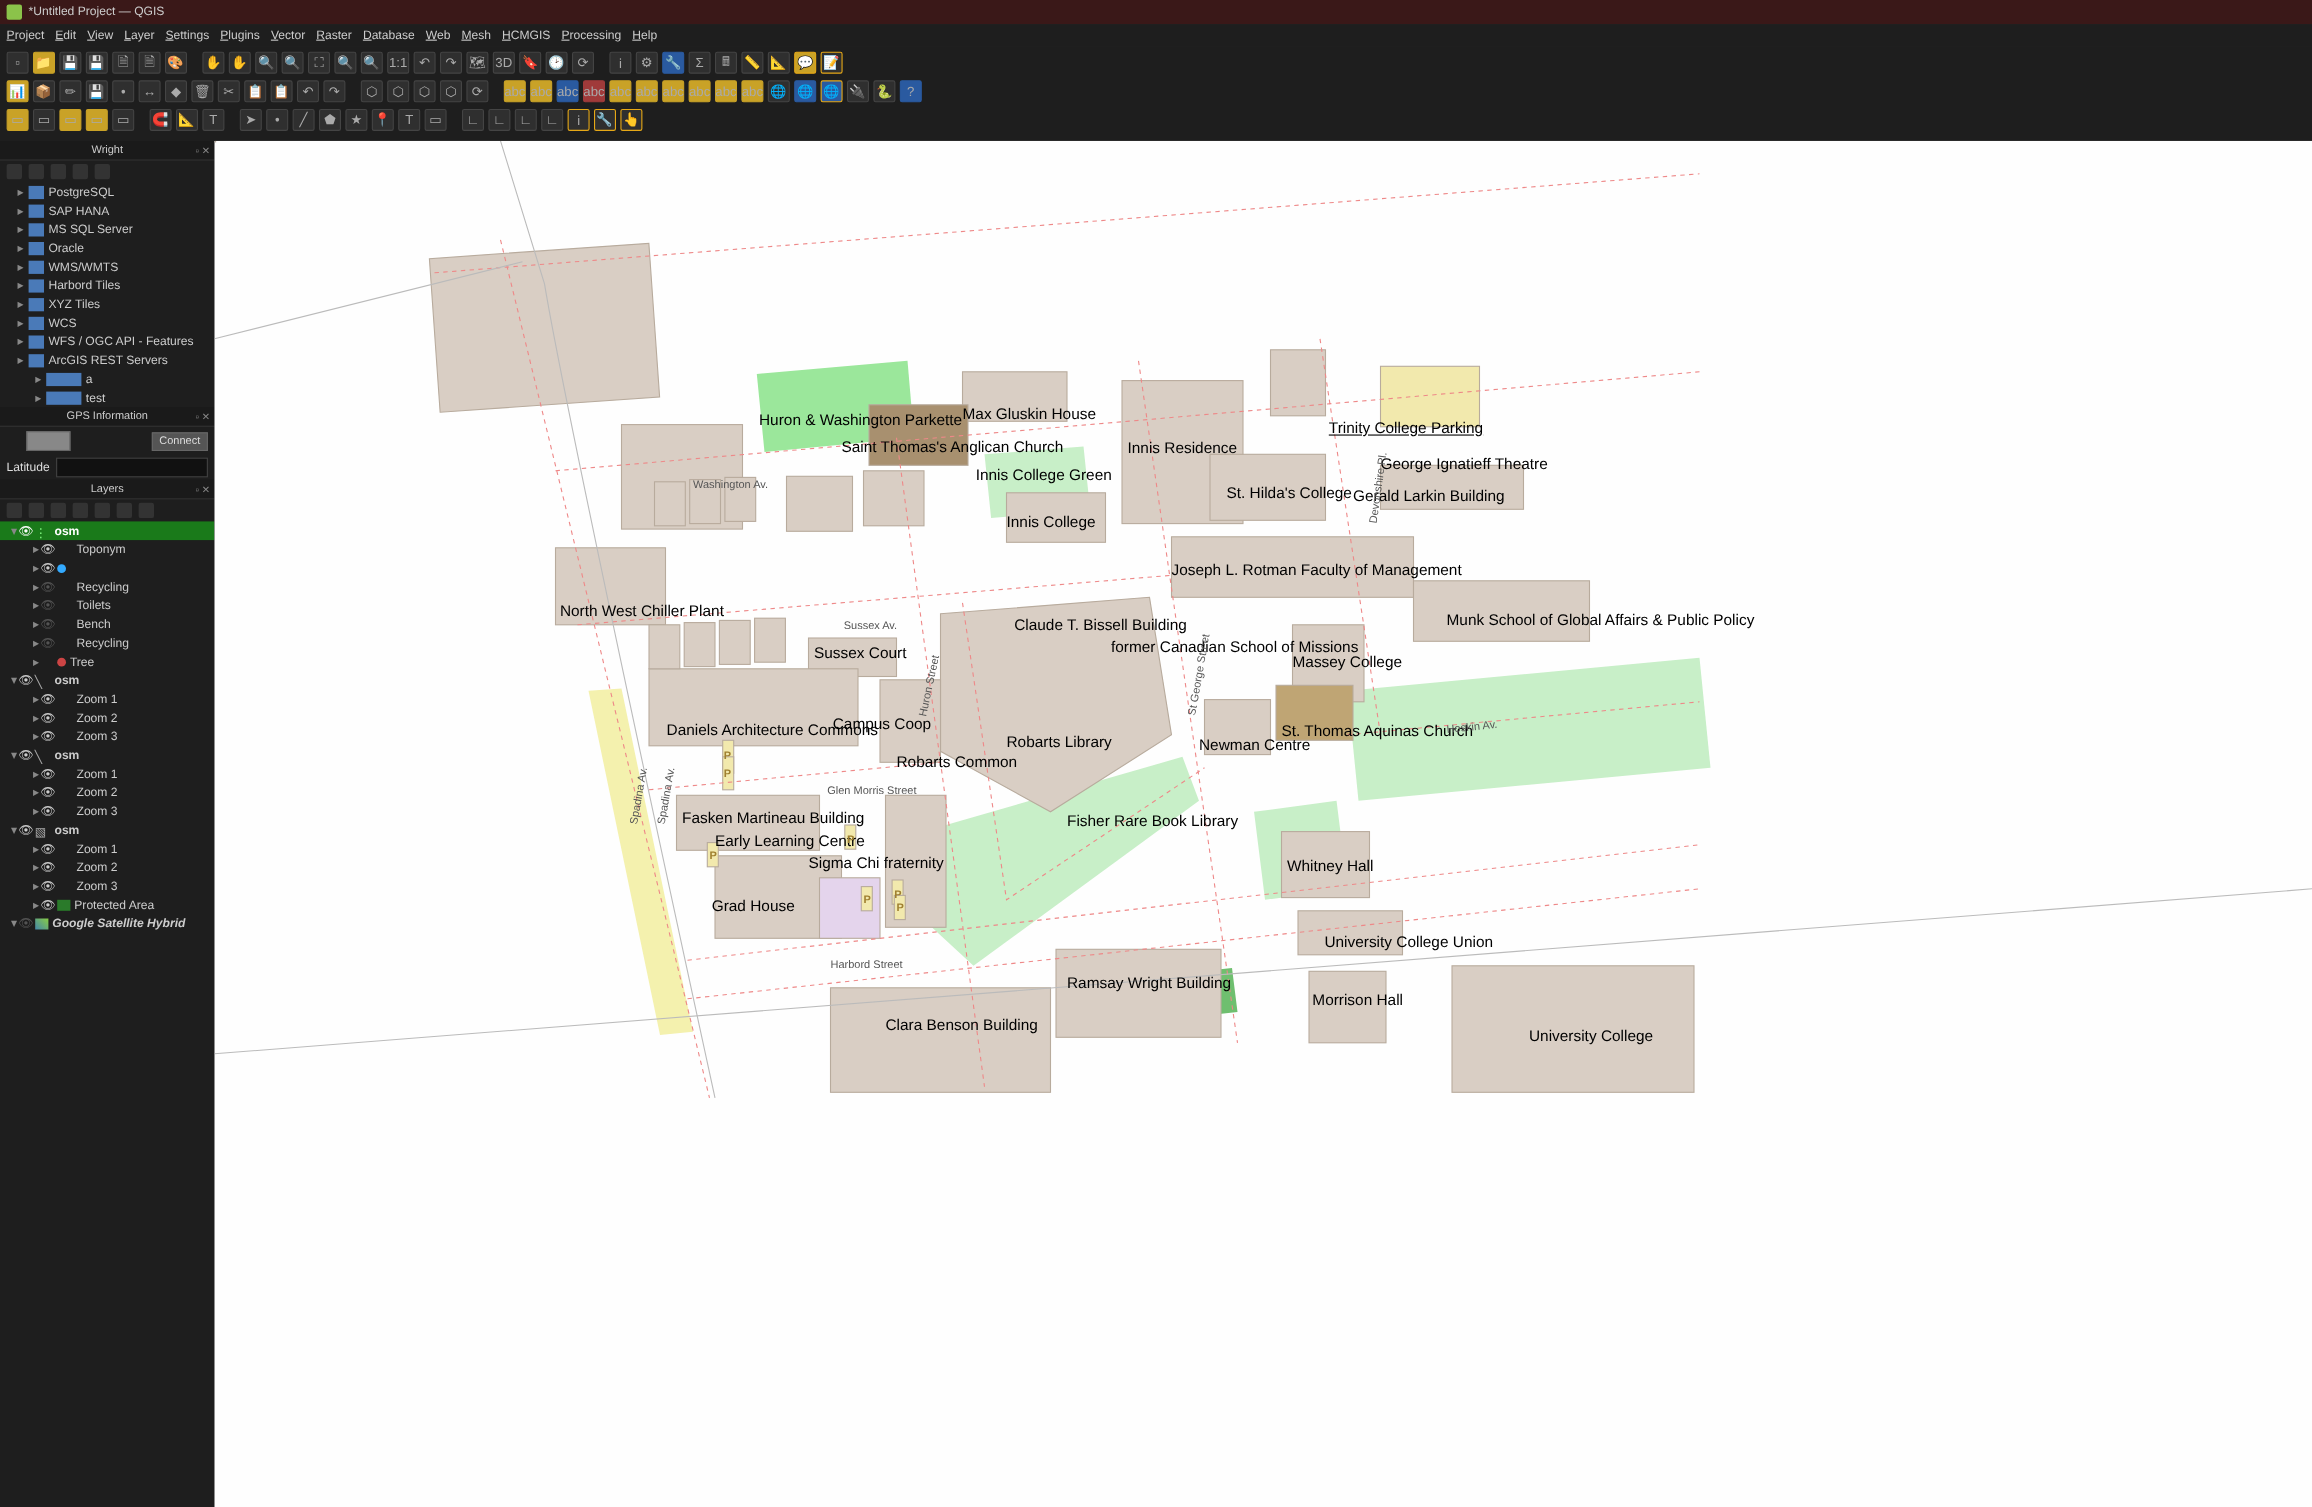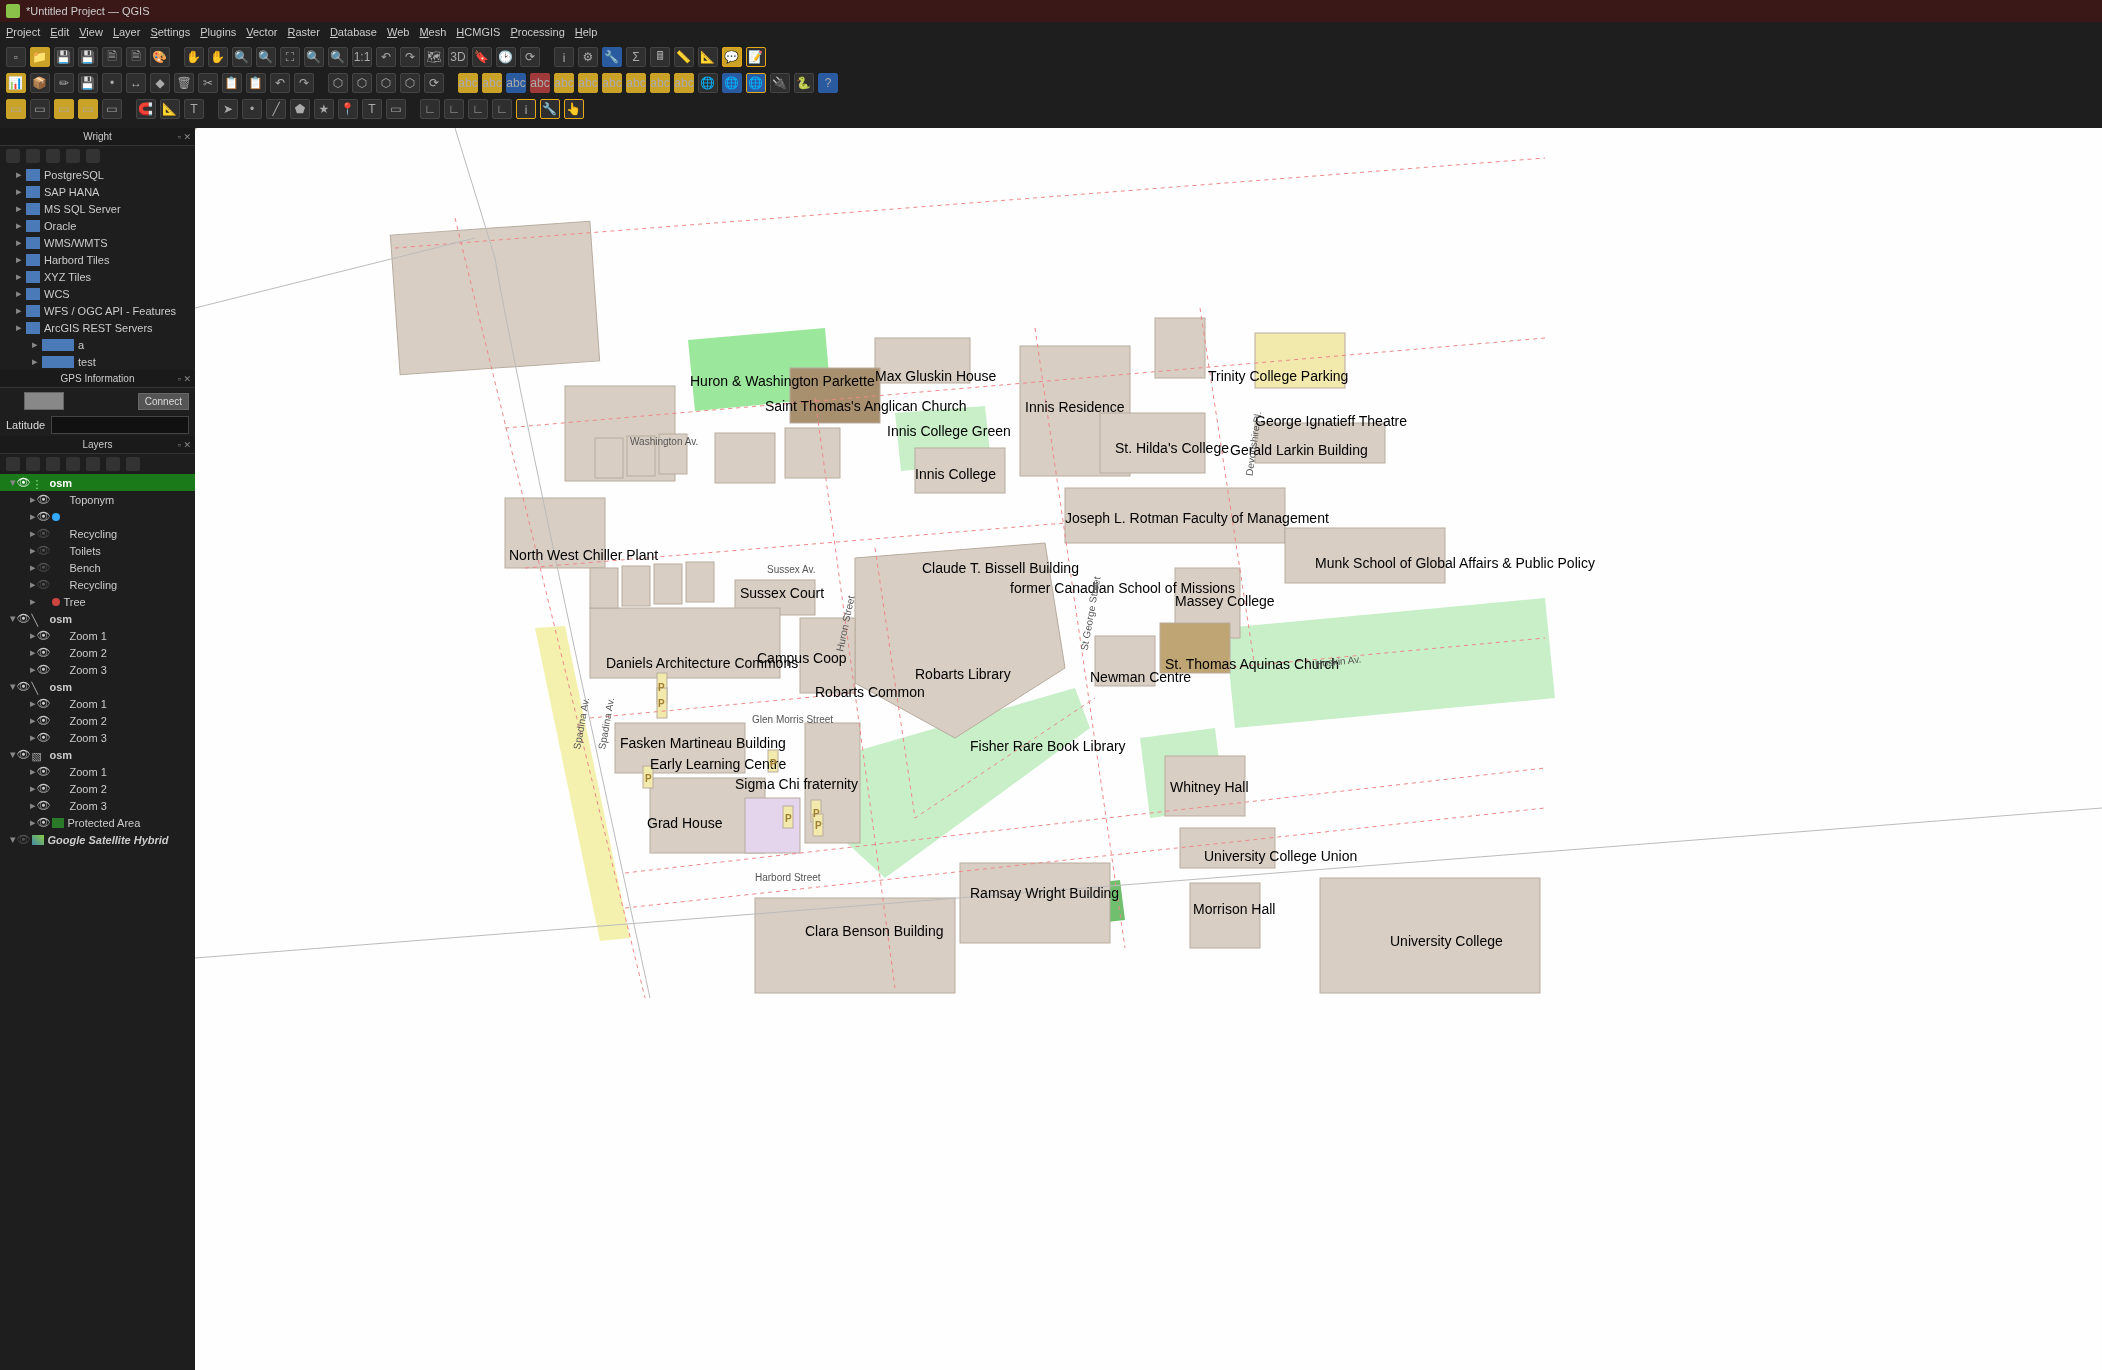--- a/index.html
+++ b/index.html
@@ -527,21 +527,21 @@
       </g>
     </svg>
     <div id="map-labels">
         <div class="map-label" style="left: 495px; top: 245px;">Huron &amp; Washington Parkette</div>
         <div class="map-label" style="left: 570px; top: 270px;">Saint Thomas's Anglican Church</div>
         <div class="map-label" style="left: 680px; top: 240px;">Max Gluskin House</div>
         <div class="map-label" style="left: 692px; top: 295px;">Innis College Green</div>
         <div class="map-label" style="left: 830px; top: 271px;">Innis Residence</div>
         <div class="map-label" style="left: 720px; top: 338px;">Innis College</div>
         <div class="map-label" style="left: 920px; top: 312px;">St. Hilda's College</div>
-        <div class="map-label" style="left: 1013px; top: 240px;">Trinity College Parking</div>
+        <div class="map-label" style="left: 1013px; top: 253px; text-decoration: underline;">Trinity College Parking</div>
         <div class="map-label" style="left: 1060px; top: 285px;">George Ignatieff Theatre</div>
         <div class="map-label" style="left: 1035px; top: 314px;">Gerald Larkin Building</div>
         <div class="map-label" style="left: 870px; top: 382px;">Joseph L. Rotman Faculty of Management</div>
         <div class="map-label" style="left: 314px; top: 419px;">North West Chiller Plant</div>
         <div class="map-label" style="left: 727px; top: 432px;">Claude T. Bissell Building</div>
         <div class="map-label" style="left: 815px; top: 452px;">former Canadian School of Missions</div>
         <div class="map-label" style="left: 1120px; top: 427px;">Munk School of Global Affairs &amp; Public Policy</div>
         <div class="map-label" style="left: 980px; top: 465px;">Massey College</div>
         <div class="map-label" style="left: 545px; top: 457px;">Sussex Court</div>
         <div class="map-label" style="left: 411px; top: 527px;">Daniels Architecture Commons</div>

